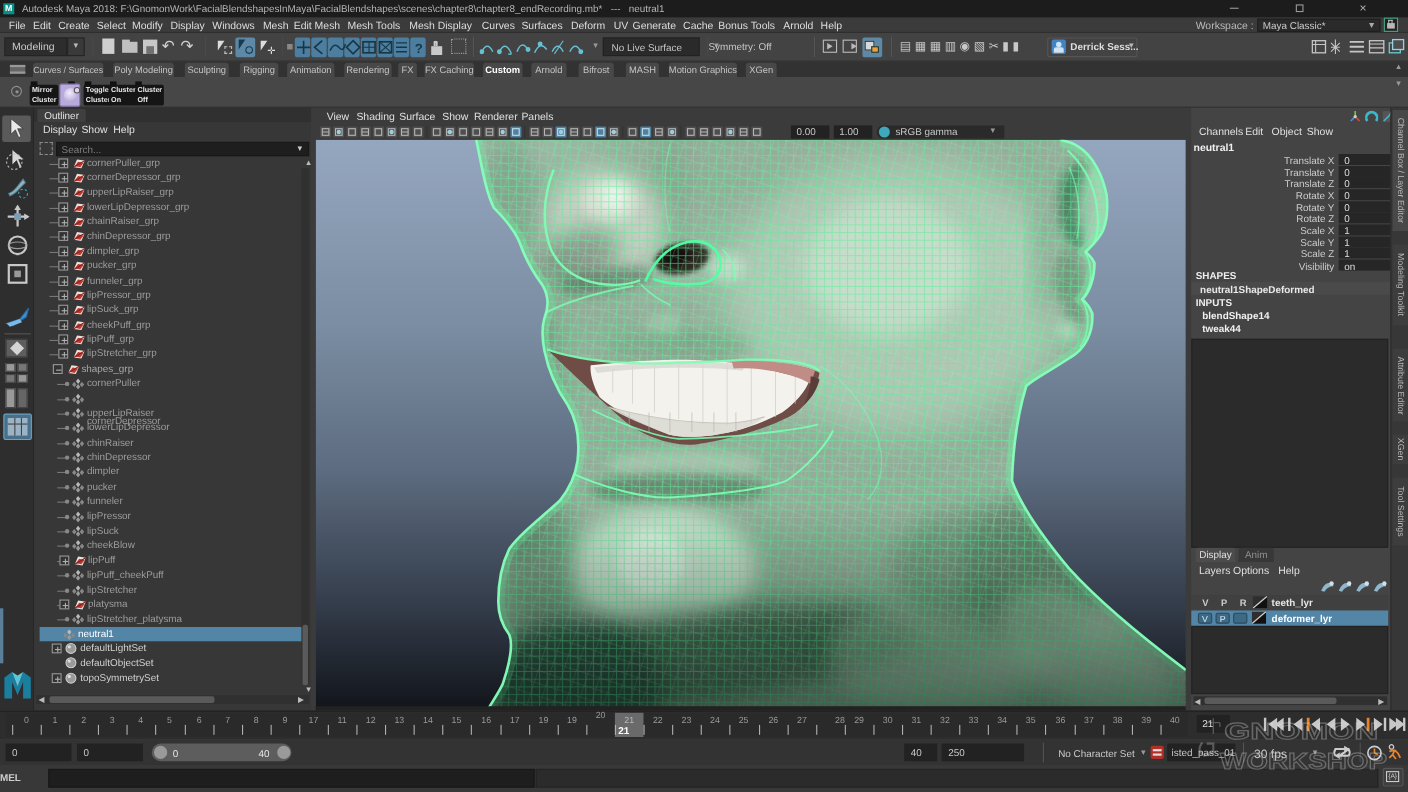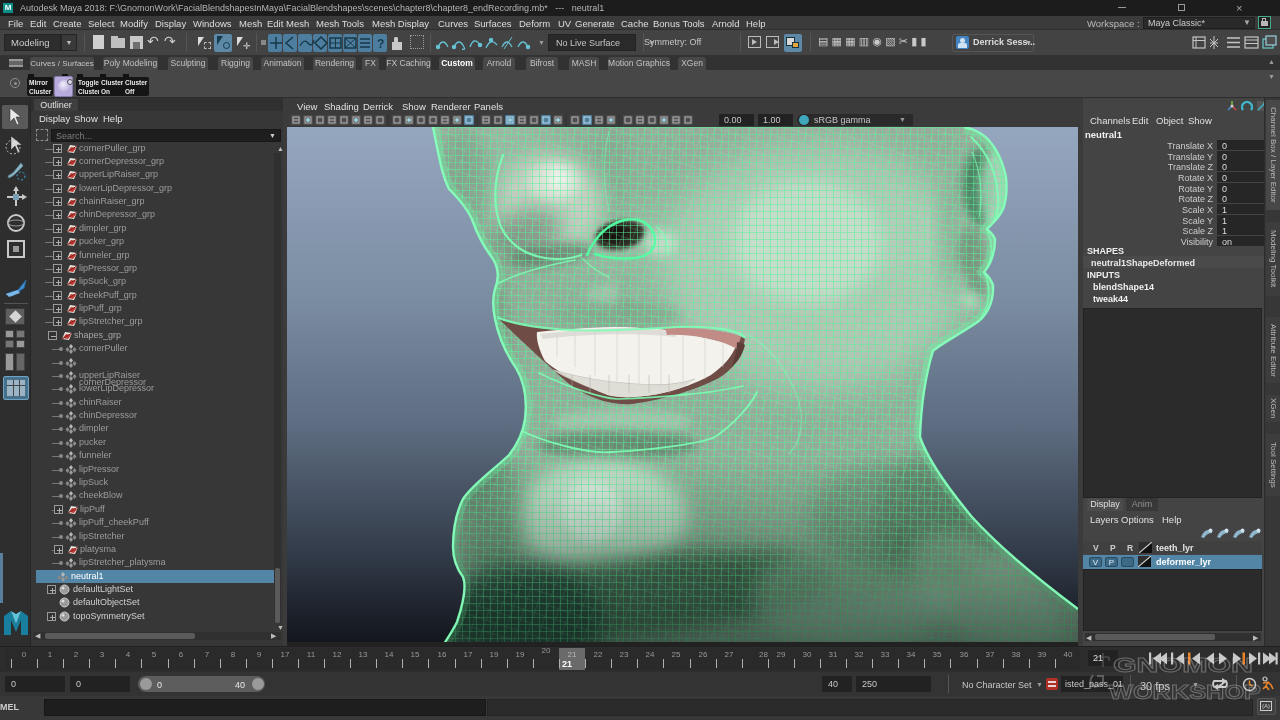--- a/index.html
+++ b/index.html
@@ -663,21 +663,21 @@
       <div class="abs" style="left:244px;top:470px;width:5px;height:55px;background:#5a5a5a;border-radius:2px;"></div>
       <div class="abs" style="left:246px;top:526px;color:#bbb;font-size:7px;">▼</div>
       <div class="abs" style="left:2px;top:534px;width:248px;height:8px;background:#303030;"></div>
       <div class="abs" style="left:4px;top:534px;color:#bbb;font-size:7px;">◀</div>
       <div class="abs" style="left:240px;top:534px;color:#bbb;font-size:7px;">▶</div>
       <div class="abs" style="left:14px;top:535px;width:150px;height:6px;background:#5a5a5a;border-radius:2px;"></div>
     </div>
 <div id="viewportwrap" class="abs">
       <div class="abs" style="left:14px;top:3px;color:#e0e0e0;font-size:9.5px;">View</div>
       <div class="abs" style="left:41px;top:3px;color:#e0e0e0;font-size:9.5px;">Shading</div>
-      <div class="abs" style="left:80px;top:3px;color:#e0e0e0;font-size:9.5px;">Derrick</div>
+      <div class="abs" style="left:80px;top:3px;color:#e0e0e0;font-size:9.5px;">Surface</div>
       <div class="abs" style="left:119px;top:3px;color:#e0e0e0;font-size:9.5px;">Show</div>
       <div class="abs" style="left:148px;top:3px;color:#e0e0e0;font-size:9.5px;">Renderer</div>
       <div class="abs" style="left:191px;top:3px;color:#e0e0e0;font-size:9.5px;">Panels</div>
       <svg class="abs" style="left:6px;top:16px;" width="425" height="12" viewBox="0 0 425 12">
         <rect x="2" y="1" width="10" height="10" rx="1" fill="#4e4e4e"></rect>
         <rect x="4" y="3" width="6" height="6" fill="none" stroke="#b5b5b5" stroke-width="1"></rect>
         <line x1="4" y1="6" x2="10" y2="6" stroke="#b5b5b5" stroke-width="1"></line>
         <rect x="14" y="1" width="10" height="10" rx="1" fill="#4e4e4e"></rect>
         <rect x="16" y="3" width="6" height="6" fill="none" stroke="#b5b5b5" stroke-width="1"></rect>
         <circle cx="19" cy="6" r="2" fill="#9ad0e0"></circle>

